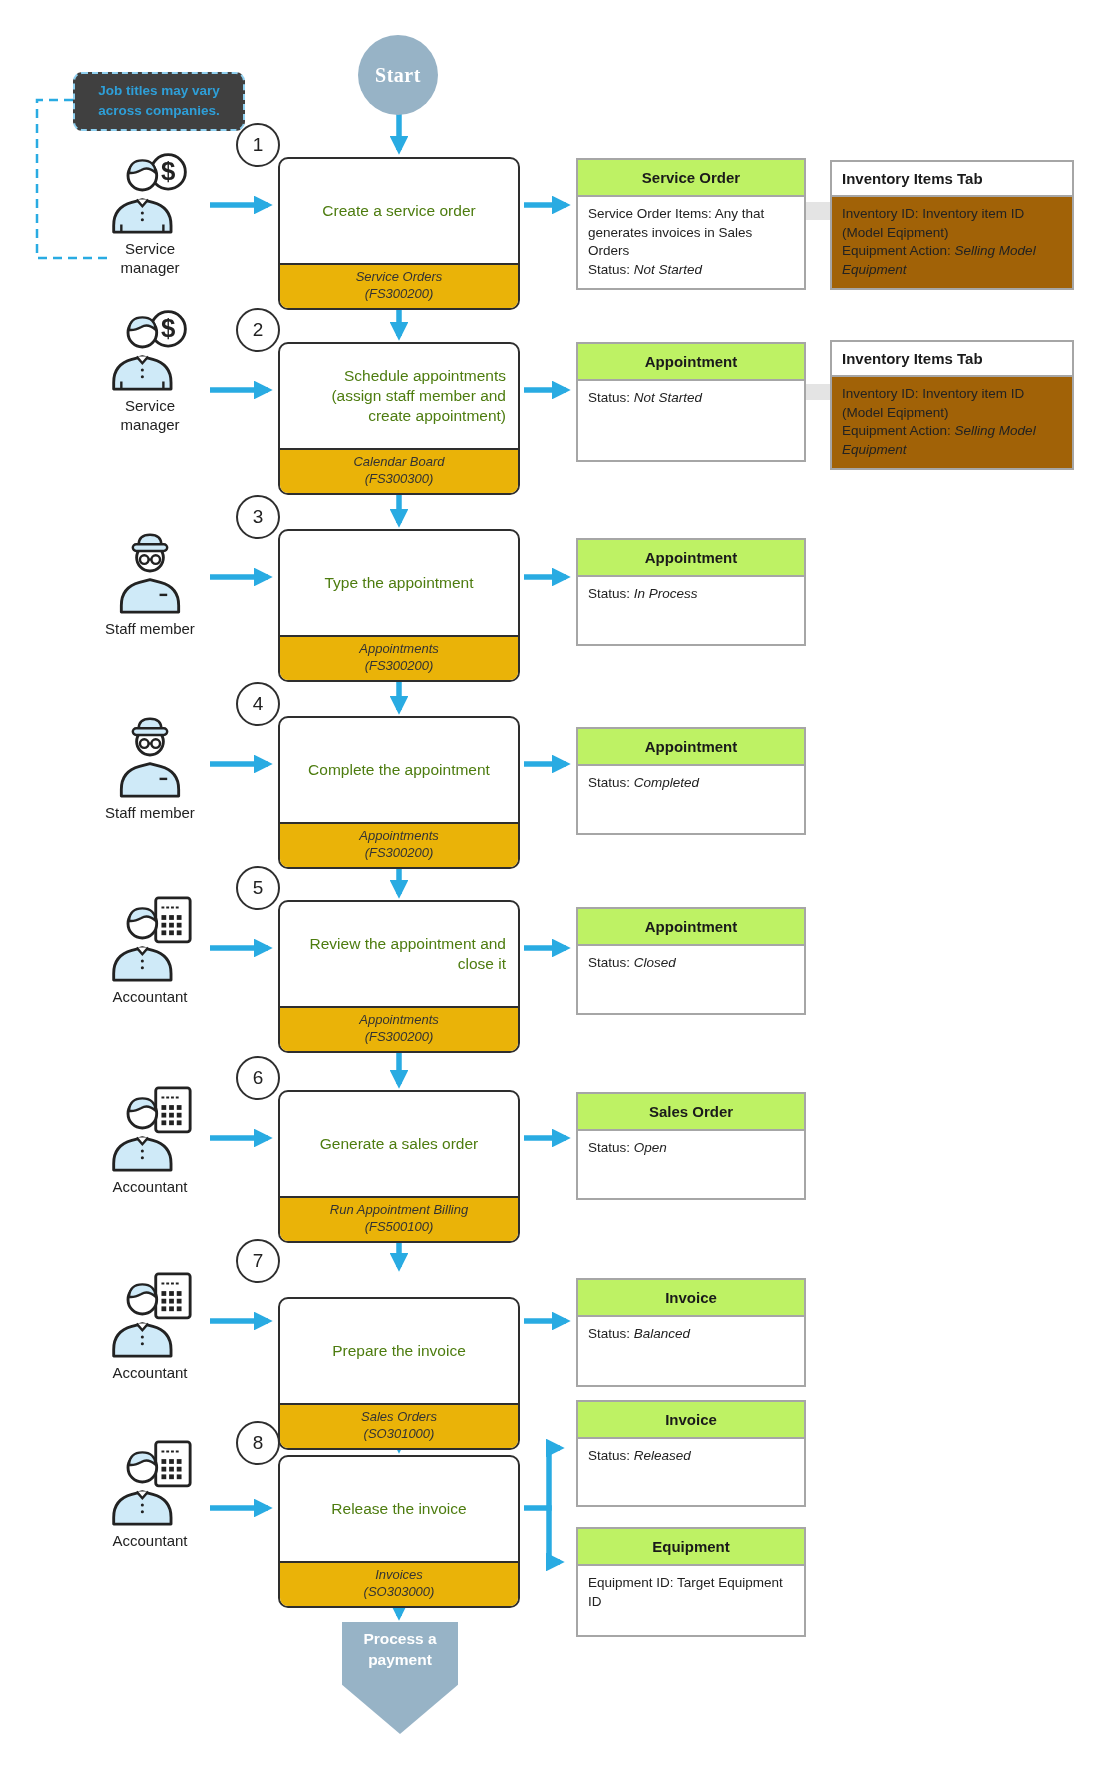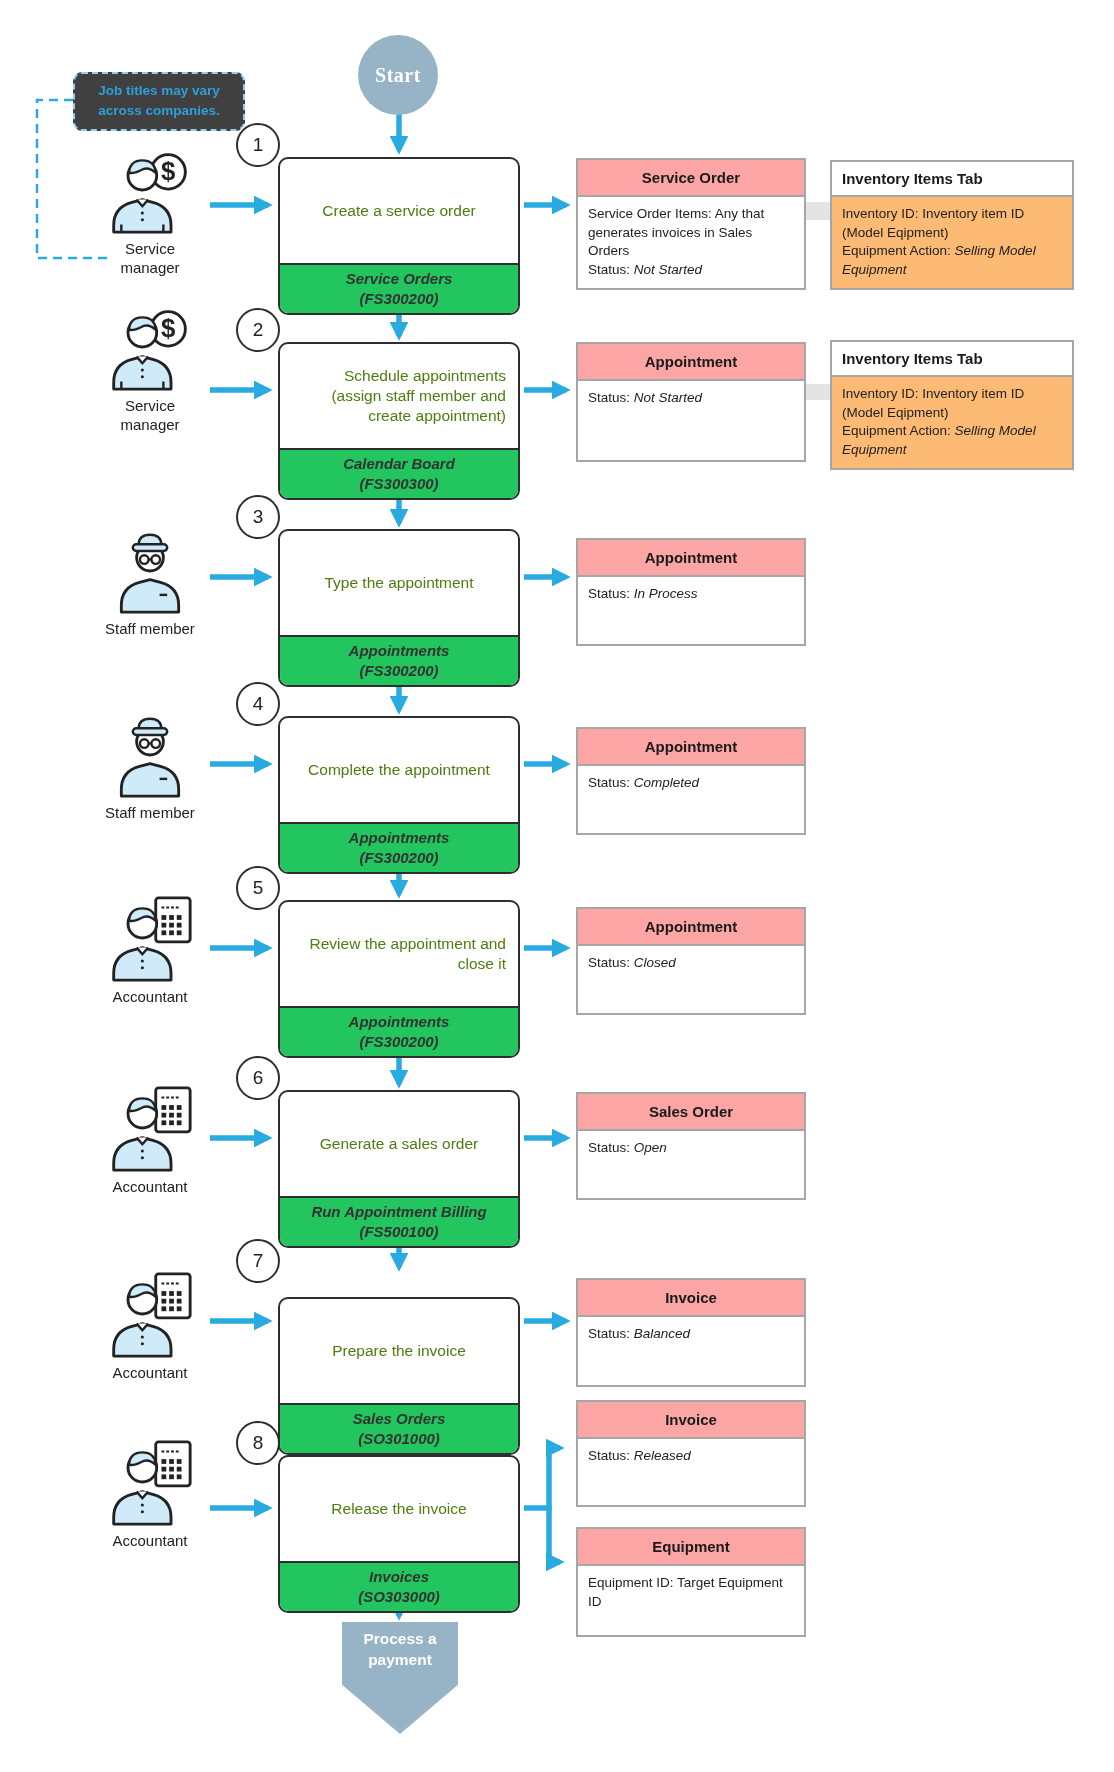--- a/index.html
+++ b/index.html
@@ -23,34 +23,34 @@
           font-size:19px;color:#222;z-index:3;box-sizing:border-box;}
   .circle.r1{top:123px}.circle.r2{top:308px}.circle.r3{top:495px}.circle.r4{top:682px}
   .circle.r5{top:866px}.circle.r6{top:1056px}.circle.r7{top:1239px}.circle.r8{top:1421px}
   
   .box{position:absolute;left:278px;width:242px;border:2.5px solid #2e2e2e;border-radius:10px;
        background:#fff;z-index:2;box-sizing:border-box;overflow:hidden;}
   .box.r1{top:157px}.box.r2{top:342px}.box.r3{top:529px}.box.r4{top:716px}
   .box.r5{top:900px}.box.r6{top:1090px}.box.r7{top:1297px}.box.r8{top:1455px}
   .box-label{height:80px;display:flex;align-items:center;justify-content:center;text-align:right;
              font-size:15.5px;color:#4d7c0f;padding:12px 12px;border-bottom:2.5px solid #2e2e2e;line-height:1.3;}
-  .box-screen{background:#22c55e;font-style:italic;font-size:15px;color:#333;
-              text-align:center;padding:4px 0 5px;line-height:1.3;font-weight:bold;}
+  .box-screen{background:#eab308;font-style:italic;font-size:13px;color:#333;
+              text-align:center;padding:4px 0 5px;line-height:1.3;}
   
   .card{position:absolute;left:576px;width:230px;background:#fff;border:2px solid #a6a6a6;
         z-index:2;box-sizing:border-box;}
   .card.r1{top:158px;min-height:124px}.card.r2{top:342px;height:120px}
   .card.r3{top:538px;height:108px}.card.r4{top:727px;height:108px}
   .card.r5{top:907px;height:108px}.card.r6{top:1092px;height:108px}
   .card.r7{top:1278px;height:109px}.card.r8a{top:1400px;height:107px}.card.r8b{top:1527px;height:110px}
-  .card-h{border-bottom:2px solid #a6a6a6;background:#fca5a5;font-weight:bold;font-size:15px;
+  .card-h{border-bottom:2px solid #a6a6a6;background:#bef264;font-weight:bold;font-size:15px;
           color:#1a1a1a;text-align:center;padding:9px 6px;}
   .card-b{font-size:13.5px;color:#222;padding:8px 10px;line-height:1.38;}
   
-  .inv{position:absolute;left:830px;width:244px;min-height:122px;background:#fdba74;
+  .inv{position:absolute;left:830px;width:244px;min-height:122px;background:#a16207;
        border:2px solid #a6a6a6;z-index:2;box-sizing:border-box;}
   .inv.r1{top:160px}.inv.r2{top:340px}
   .inv .card-h{background:#fff;text-align:left;padding:8px 10px;}
   .it{font-style:italic;}
   .conn{position:absolute;background:#e4e4e4;z-index:1;}
   .conn.c1{left:804px;top:202px;width:28px;height:18px}
   .conn.c2{left:804px;top:384px;width:28px;height:16px}
   
   .persona{position:absolute;left:80px;width:140px;text-align:center;z-index:2;}
   .persona.r1{top:148px}.persona.r2{top:305px}.persona.r3{top:528px}.persona.r4{top:712px}

